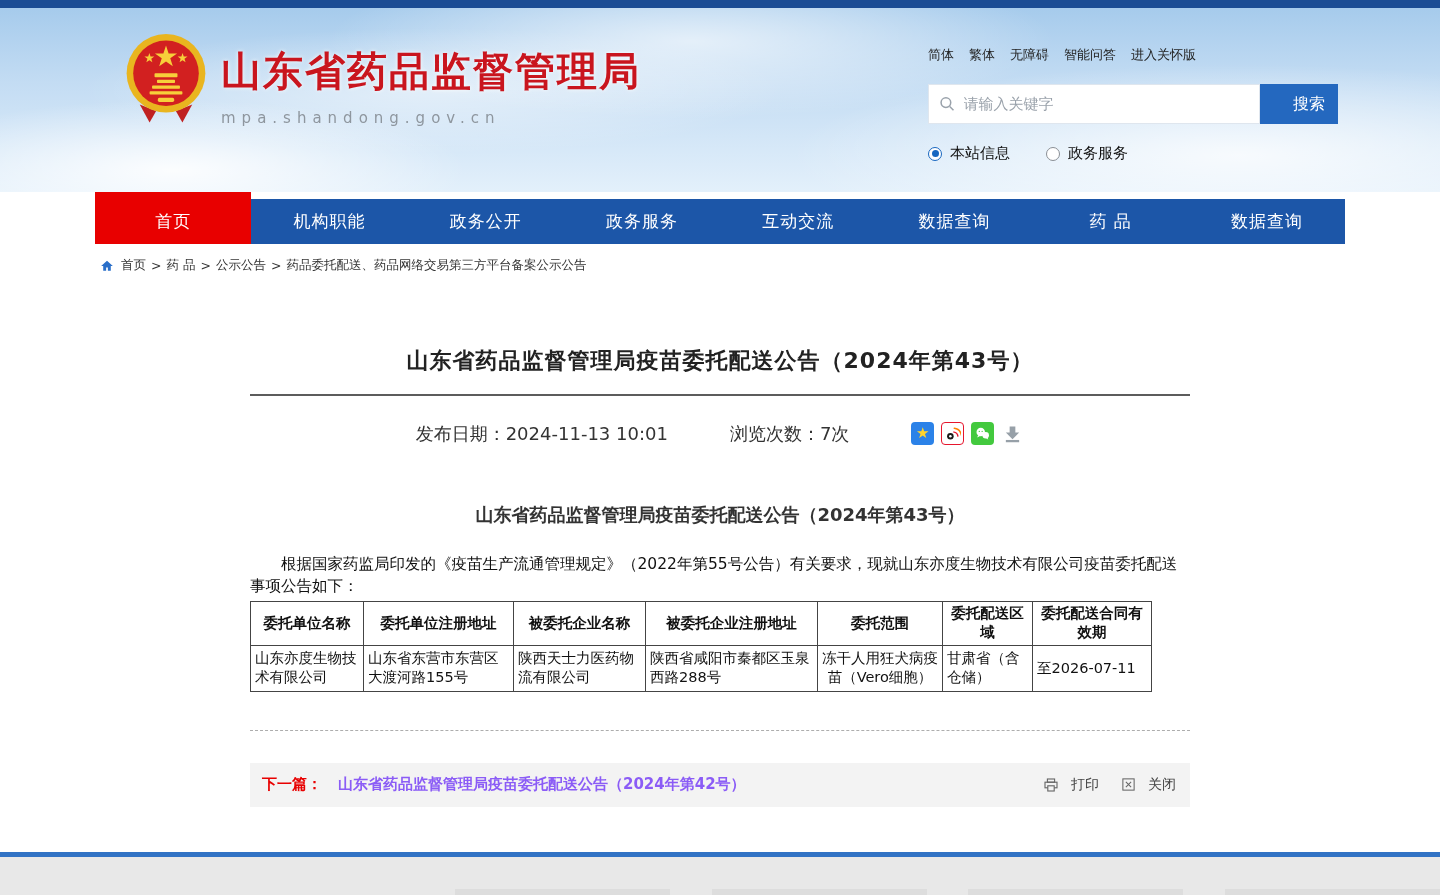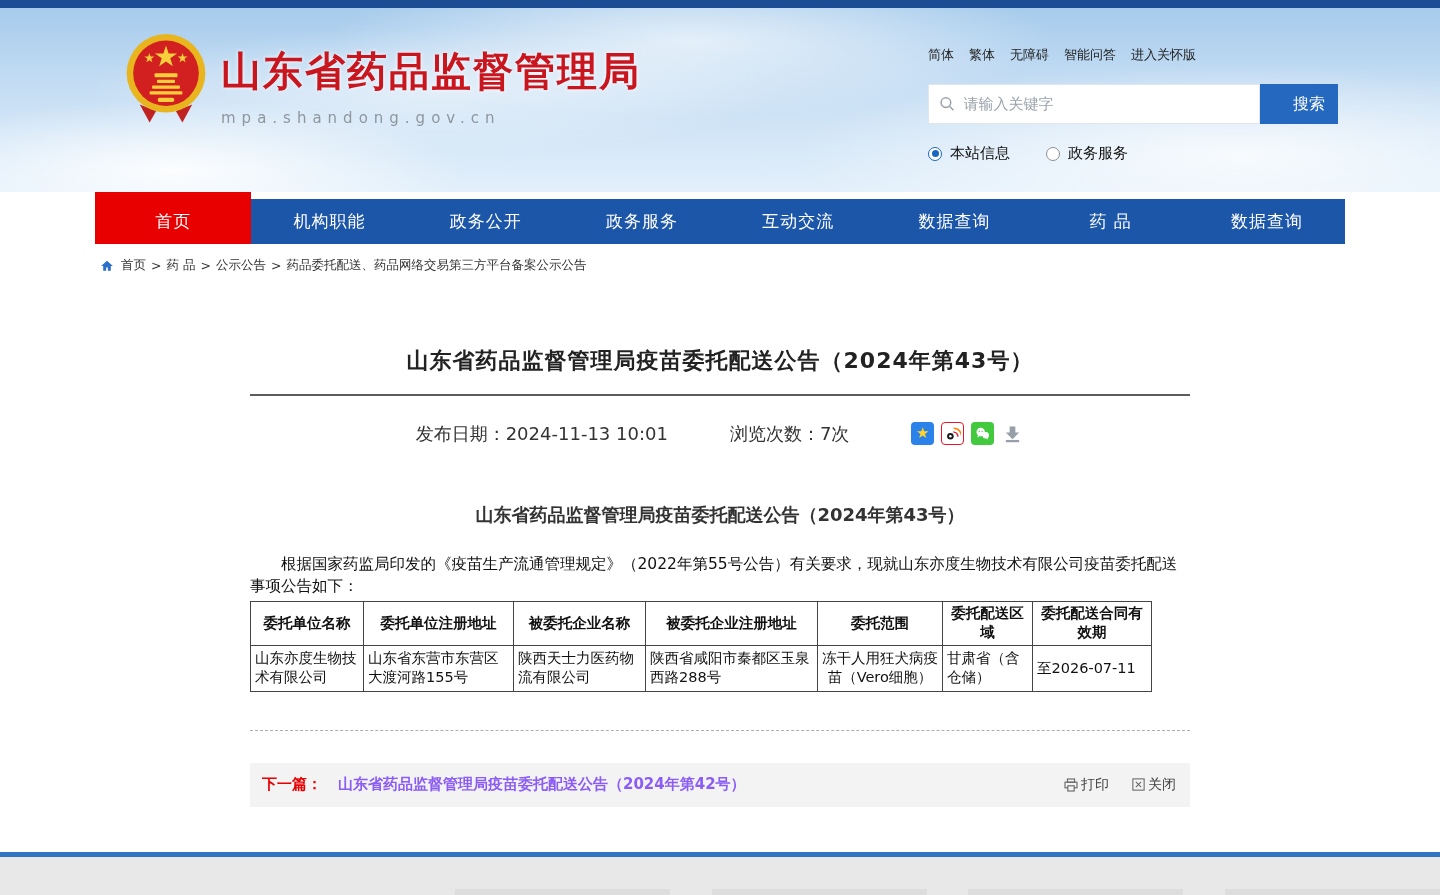--- a/index.html
+++ b/index.html
@@ -77,21 +77,21 @@
   table.delegate td.center { text-align:center; }
 
   .sign-date { text-align:right; padding-right:42px; font-size:15px; color:#222; margin-top:4px; }
   .dotted-sep { border-top:1px dashed #adadad; margin-top:38px; }
 
   .prev-bar { margin-top:32px; height:44px; background:#f3f3f3; display:flex; align-items:center; justify-content:space-between; padding:0 14px 0 12px; }
   .prev-left { display:flex; align-items:center; font-size:15px; }
   .prev-label { color:#e80000; font-weight:bold; }
   .prev-title { color:#8b5cf6; font-weight:bold; margin-left:16px; cursor:pointer; text-decoration:none; }
   .prev-right { display:flex; align-items:center; gap:22px; font-size:14px; color:#444; }
-  .tool-btn { display:flex; align-items:center; gap:2px; cursor:pointer; }
+  .tool-btn { display:flex; align-items:center; gap:12px; cursor:pointer; }
 
   
   .footer { position:absolute; left:0; right:0; bottom:0; height:43px; background:#e8e8e8; border-top:5px solid #3173c5; }
   .footer .slot { position:absolute; bottom:0; height:6px; background:#dddddd; }
   .slot1 { left:455px; width:215px; } .slot2 { left:712px; width:215px; }
   .slot3 { left:968px; width:215px; } .slot4 { left:1225px; width:215px; }
 </style>
 </head>
 <body>
 

